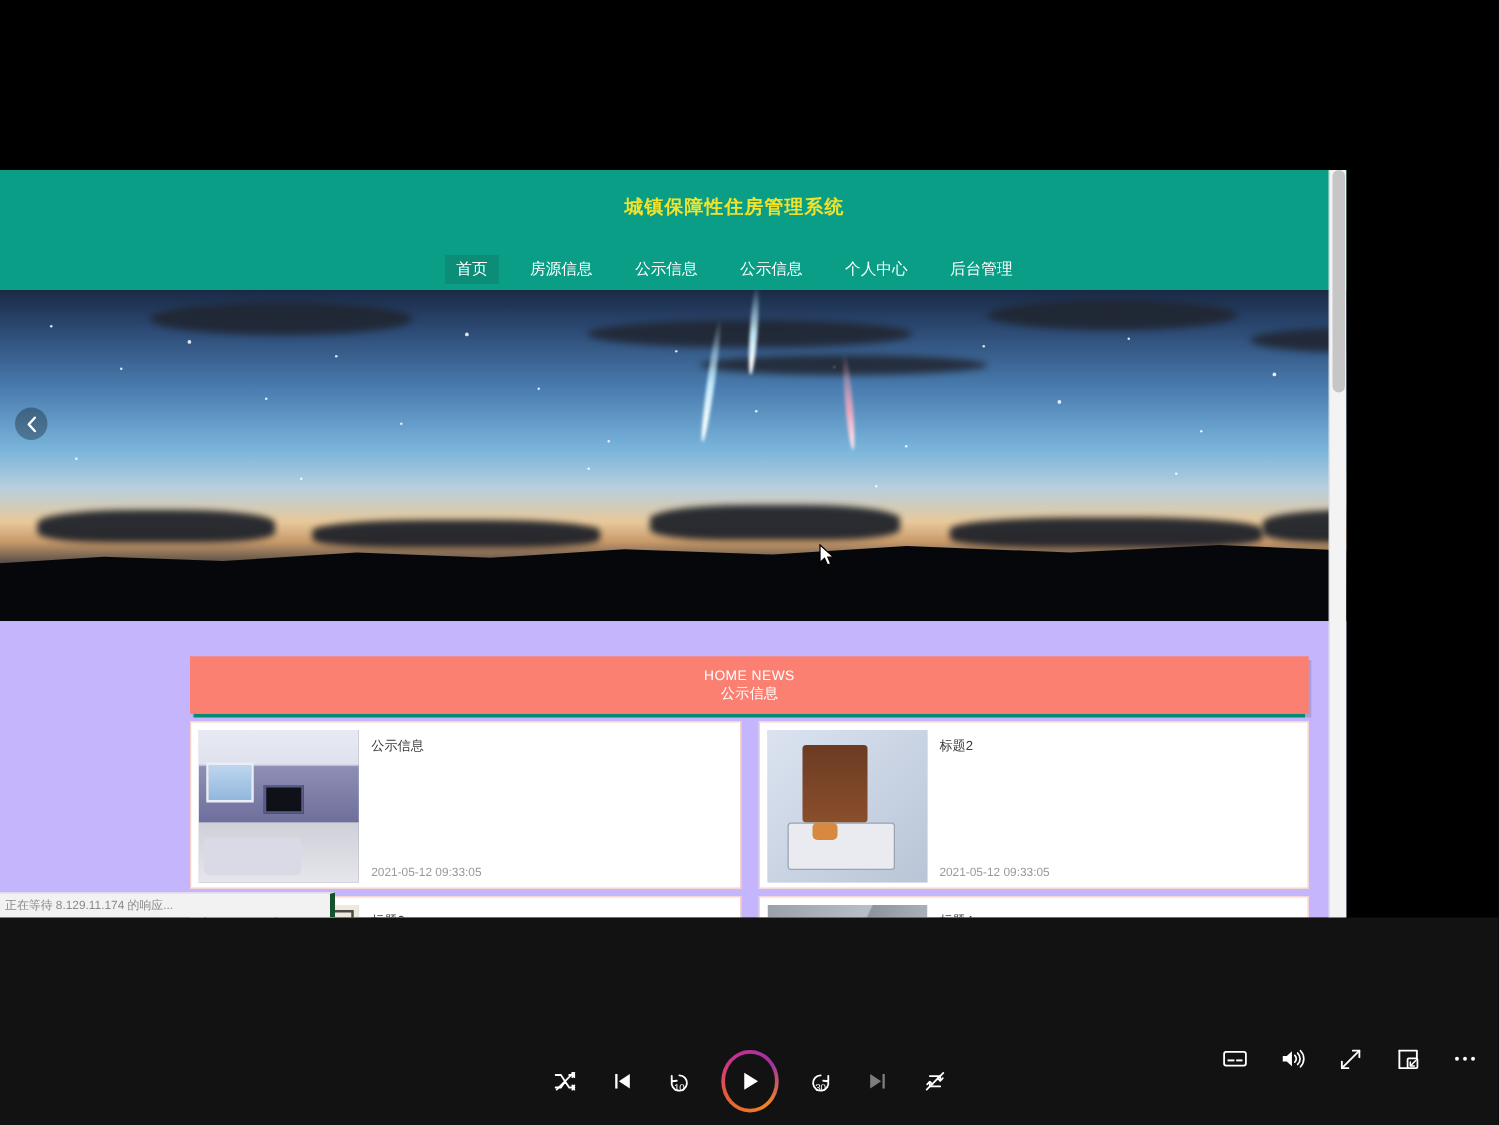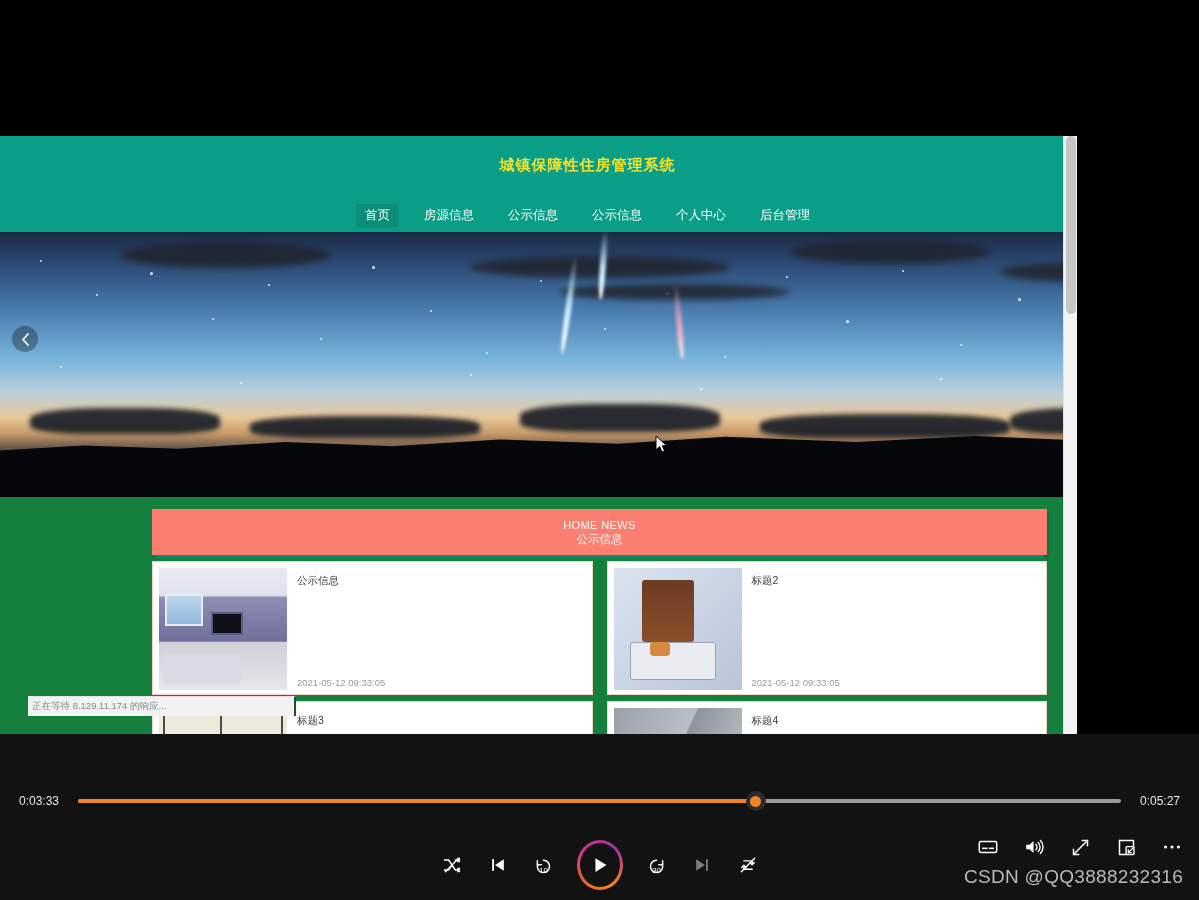--- a/index.html
+++ b/index.html
@@ -77,21 +77,21 @@
     border-radius: 50%; background: rgba(0,0,0,.30);
     display: flex; align-items: center; justify-content: center;
     color: #ffffff; font-size: 13px; cursor: pointer; user-select: none;
   }
   .carousel-arrow.left { left: 12px; }
   .carousel-arrow.right { right: 8px; background: rgba(120,130,140,.45); }
 
   .cursor-arrow { position: absolute; left: 655px; top: 299px; z-index: 30; }
 
   
-  .news-wrap { position: relative; width: 1199px; background: #15803d; padding-top: 12px; }
+  .news-wrap { position: relative; width: 1199px; background: #c4b5fd; padding-top: 28px; }
   .news-banner-outer {
     position: relative; margin: 0 auto; width: 895px;
   }
   .news-banner {
     width: 895px; height: 46px; background: #fb8072;
     color: #ffffff; text-align: center;
     display: flex; flex-direction: column; justify-content: center; align-items: center;
     box-shadow: 2px 3px 0 rgba(0,0,0,.13);
   }
   .news-banner .en { font-size: 11px; line-height: 14px; letter-spacing: .4px; }
@@ -165,26 +165,25 @@
     content:''; position:absolute; left:48%; top:4px; bottom:4px; width:2px;
     background:#4a4a4a;
   }
   .th-gray {
     width:100%; height:100%;
     background: linear-gradient(115deg,#9aa0a8 0%,#b9bfc6 45%,#8d949c 46%,#cfd4d9 100%);
   }
 
   
   .status-bar {
-    position: absolute; left: 0; bottom: 18px; width: 268px; height: 20px;
+    position: absolute; left: 0; bottom: 0; width: 268px; height: 20px;
     background: #f2f2f2; color: #8a8a8a; font-size: 9.5px;
     display: flex; align-items: center; padding-left: 4px;
-    border-top: 1px solid #e2e2e2; border-right: 2px solid #14532d;
+    border-top: 1px solid #e2e2e2; border-right: 4px solid #14532d;
     z-index: 20;
-    margin-left: 28px;
   }
   
   .page-scrollbar {
     position: absolute; right: 0; top: 0; width: 14px; height: 598px;
     background: #f3f3f3; border-left: 1px solid #e0e0e0; z-index: 15;
   }
   .page-scrollbar .thumb {
     position: absolute; left: 2px; top: 0; width: 10px; height: 178px;
     background: #c6c6c6; border-radius: 5px;
   }
@@ -391,31 +390,20 @@
 
     <div class="status-bar">正在等待 8.129.11.174 的响应...</div>
 
     <svg class="cursor-arrow" width="13" height="19" viewBox="0 0 13 19">
       <path d="M1 1 L1 15 L4.6 11.6 L7 17 L9.6 15.9 L7.3 10.7 L11.8 10.7 Z" fill="#ffffff" stroke="#000000" stroke-width="1"></path>
     </svg>
   </div>
 
   <div class="player">
 
-    <div class="progress-row">
-      <div class="time-left">0:03:33</div>
-      <div class="track-wrap">
-        <div class="track-bg"></div>
-        <div class="track-fill" id="seek-fill" style="width: 65%;"></div>
-        <div class="track-knob" id="seek-knob" style="left: calc(65% - 10px);">
-            <i></i>
-          </div>
-      </div>
-      <div class="time-right">0:05:27</div>
-    </div>
 
     <div class="controls-row">
 
       <div class="transport">
         <div class="ctl">
           <svg width="20" height="20" viewBox="0 0 24 24">
             <path d="M3 6 L8 6 L16 18 L21 18 M3 18 L8 18 L12 12.5 M16 6 L21 6" stroke="#fff" stroke-width="1.7" fill="none" stroke-linecap="round"></path>
             <path d="M19 4 L21 8 M19 8 L21 4" stroke="#fff" stroke-width="1.7" stroke-linecap="round"></path>
             <path d="M19 16 L21 20 M19 20 L21 16" stroke="#fff" stroke-width="1.7" stroke-linecap="round"></path>
             <path d="M4 20 L20 4" stroke="#fff" stroke-width="1.7" stroke-linecap="round"></path>
@@ -495,16 +483,15 @@
         </div>
         <div class="ctl">
           <svg width="22" height="22" viewBox="0 0 24 24">
             <circle cx="5" cy="12" r="1.7" fill="#fff"></circle>
             <circle cx="12" cy="12" r="1.7" fill="#fff"></circle>
             <circle cx="19" cy="12" r="1.7" fill="#fff"></circle>
           </svg>
         </div>
       </div>
 
-      <div class="watermark">CSDN @QQ3888232316</div>
     </div>
   </div>
 </div>
 
 </body></html>

